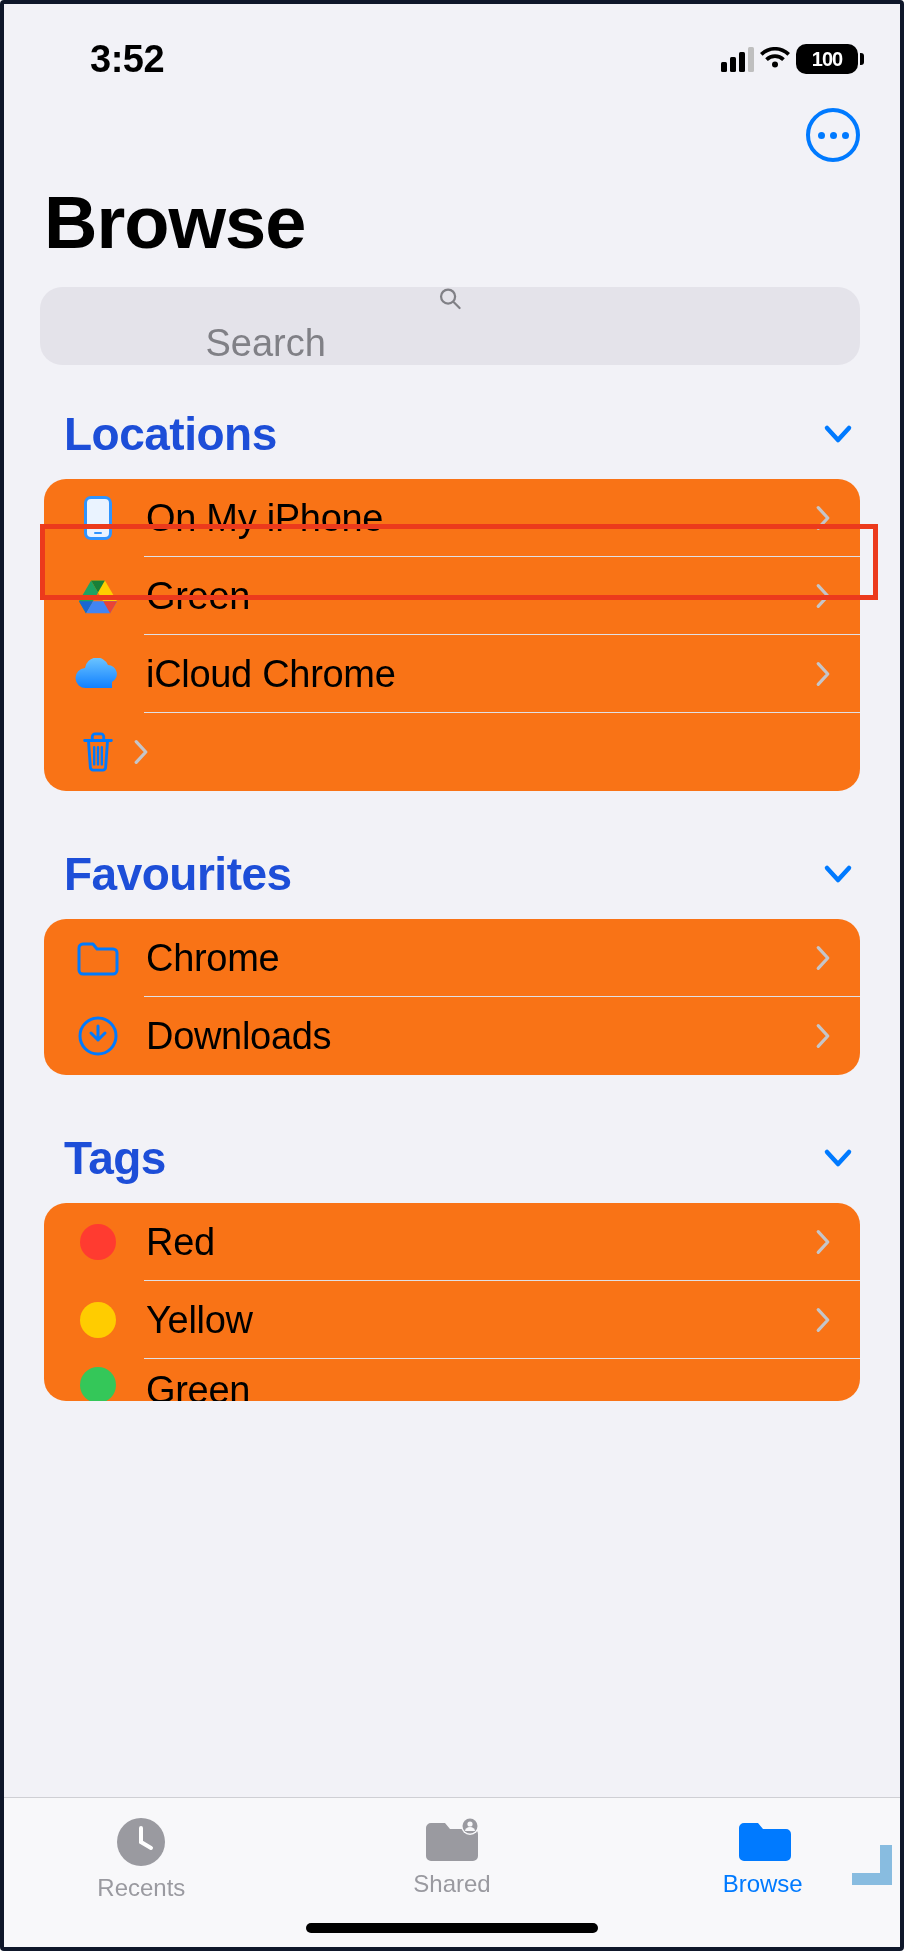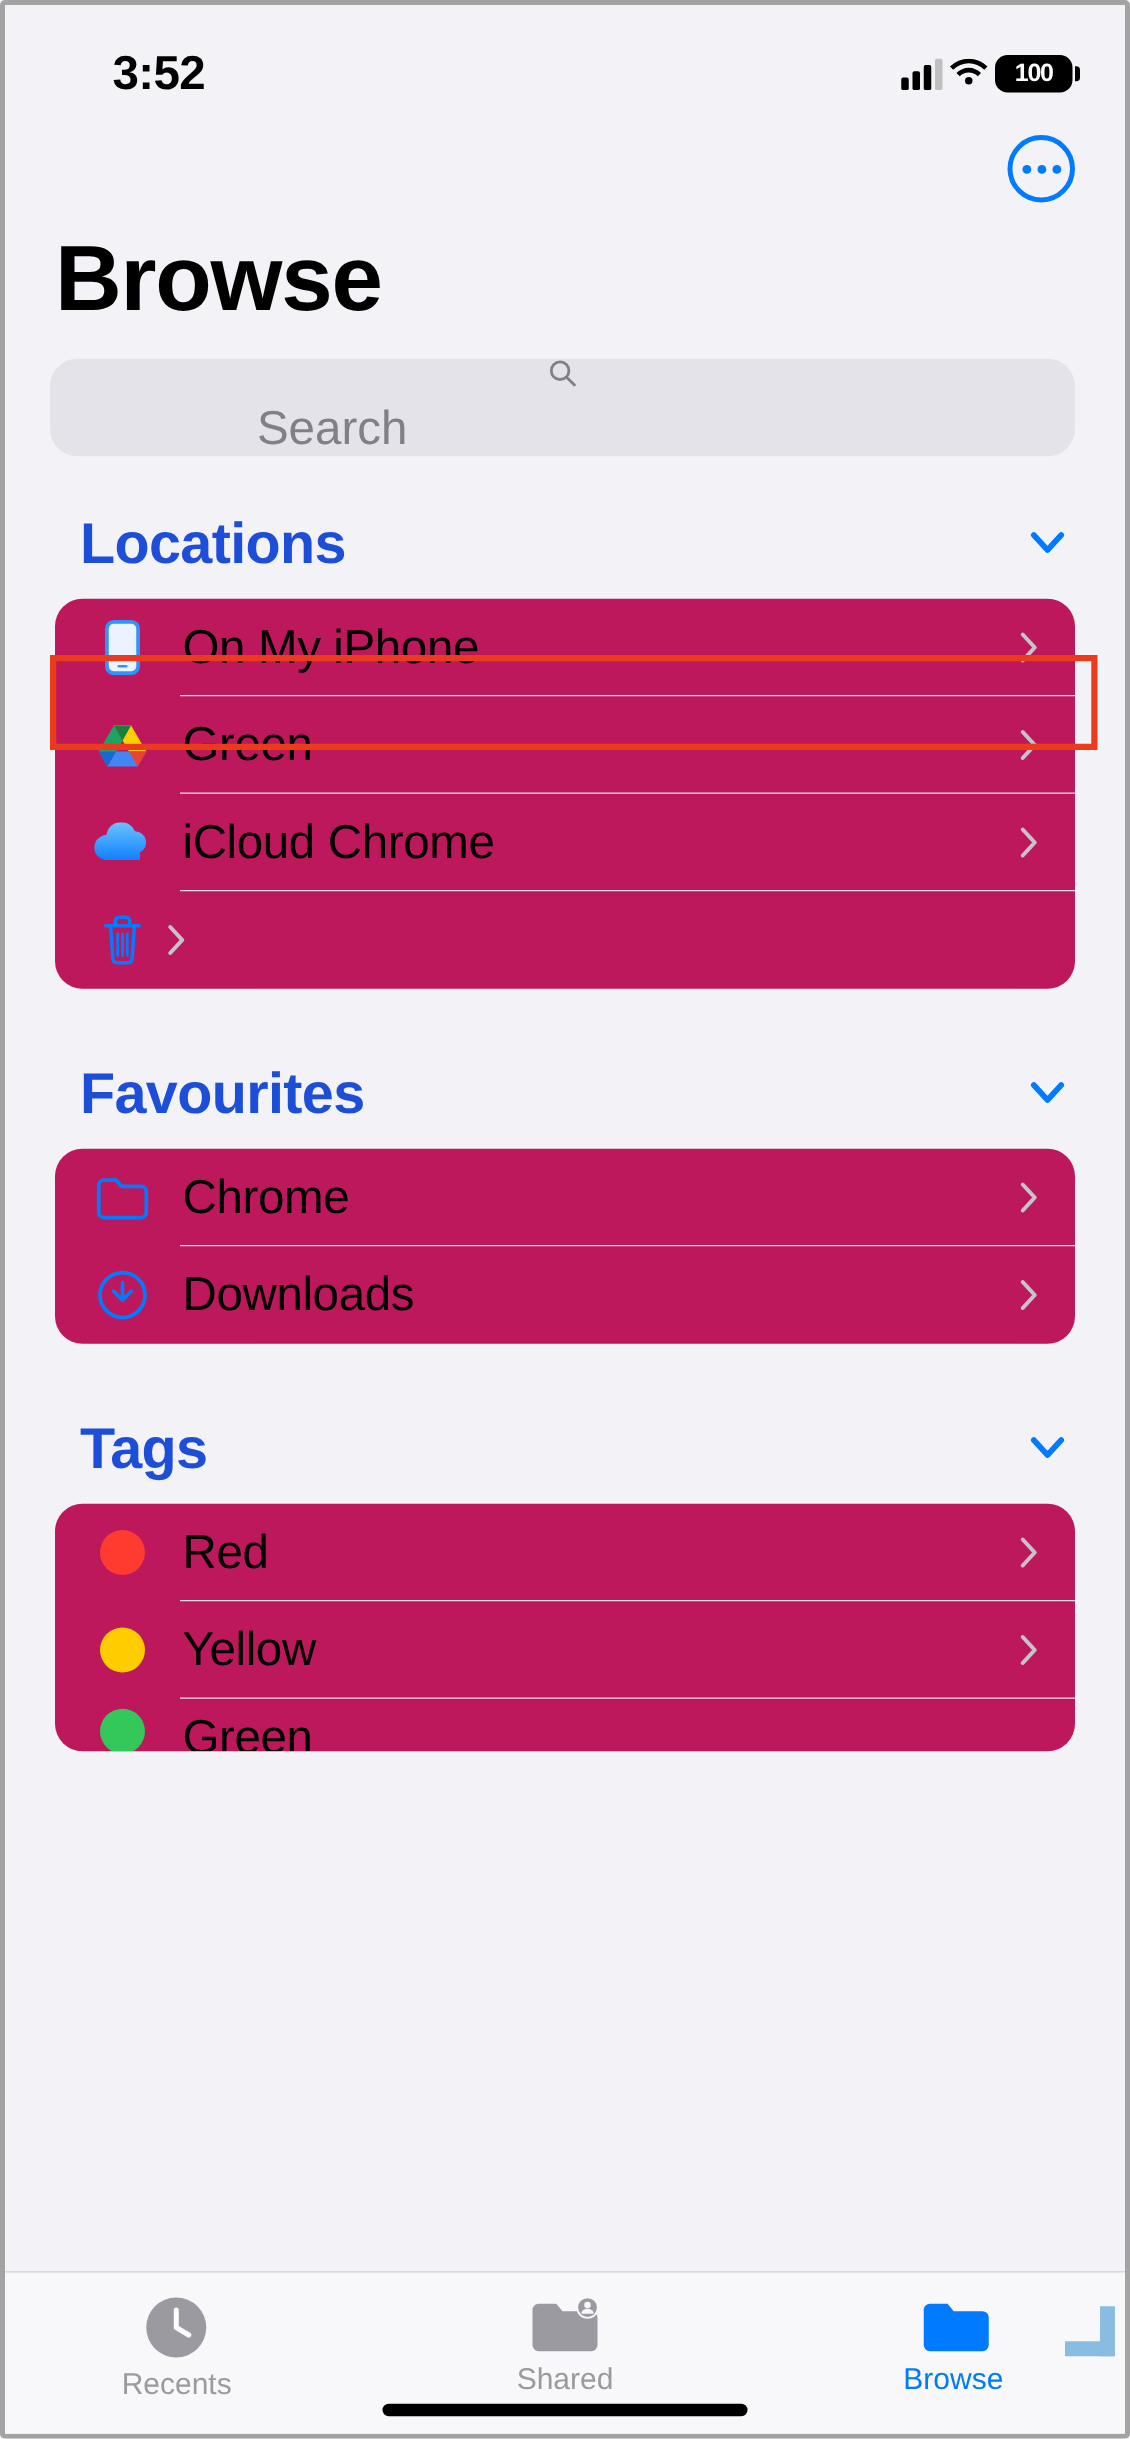--- a/index.html
+++ b/index.html
@@ -7,21 +7,21 @@
   font-family: -apple-system, "SF Pro Text", "Helvetica Neue", Helvetica, Arial, sans-serif;
   background: #fff;
   width: 904px;
   height: 1951px;
   position: relative;
   overflow: hidden;
 }
 .device {
   width: 904px;
   height: 1951px;
-  border: 4px solid #a3a3a3;
+  border: 4px solid #0f172a;
   background: #f2f2f7;
   position: relative;
   overflow: hidden;
   border-radius: 4px;
 }
 
 
 .status-bar {
   display: flex;
   justify-content: space-between;
@@ -98,21 +98,21 @@
 .section-header{
   display:flex; justify-content:space-between; align-items:center;
   padding: 0 46px 18px 60px;
 }
 .section-header h2{
   font-size:46px; font-weight:700; letter-spacing:-0.5px; color:#1d4ed8;
 }
 .chev-toggle{ width:32px; height:32px; display:flex; align-items:center; justify-content:center; cursor:pointer;}
 
 .card{
-  background:#be185d; border-radius:22px; margin:0 40px 56px 40px;
+  background:#f97316; border-radius:22px; margin:0 40px 56px 40px;
   overflow:hidden;
 }
 
 .row{
   display:flex; align-items:center;
   height:78px;
   padding: 0 26px 0 22px;
   cursor:pointer;
   position:relative;
 }
@@ -154,21 +154,21 @@
 .cloud-glyph{ width:48px; height:32px; position:relative;}
 
 .trash-glyph{ width:36px; height:42px; }
 
 .folder-glyph{ width:46px; height:36px; }
 
 .dl-glyph{ width:42px; height:42px; }
 
 
 .tabbar{
-  position:absolute; left:0; right:0; bottom:0; height:130px;
+  position:absolute; left:0; right:0; bottom:0; height:150px;
   border-top:1px solid #cfcfd4;
   background:#f8f8fa;
   display:flex;
   gap:36px;
 }
 .tab{
   flex:1; display:flex; flex-direction:column; align-items:center;
   padding-top:18px; gap:6px; cursor:pointer;
 }
 .tab .tab-label{ font-size:24px; font-weight:500; }

